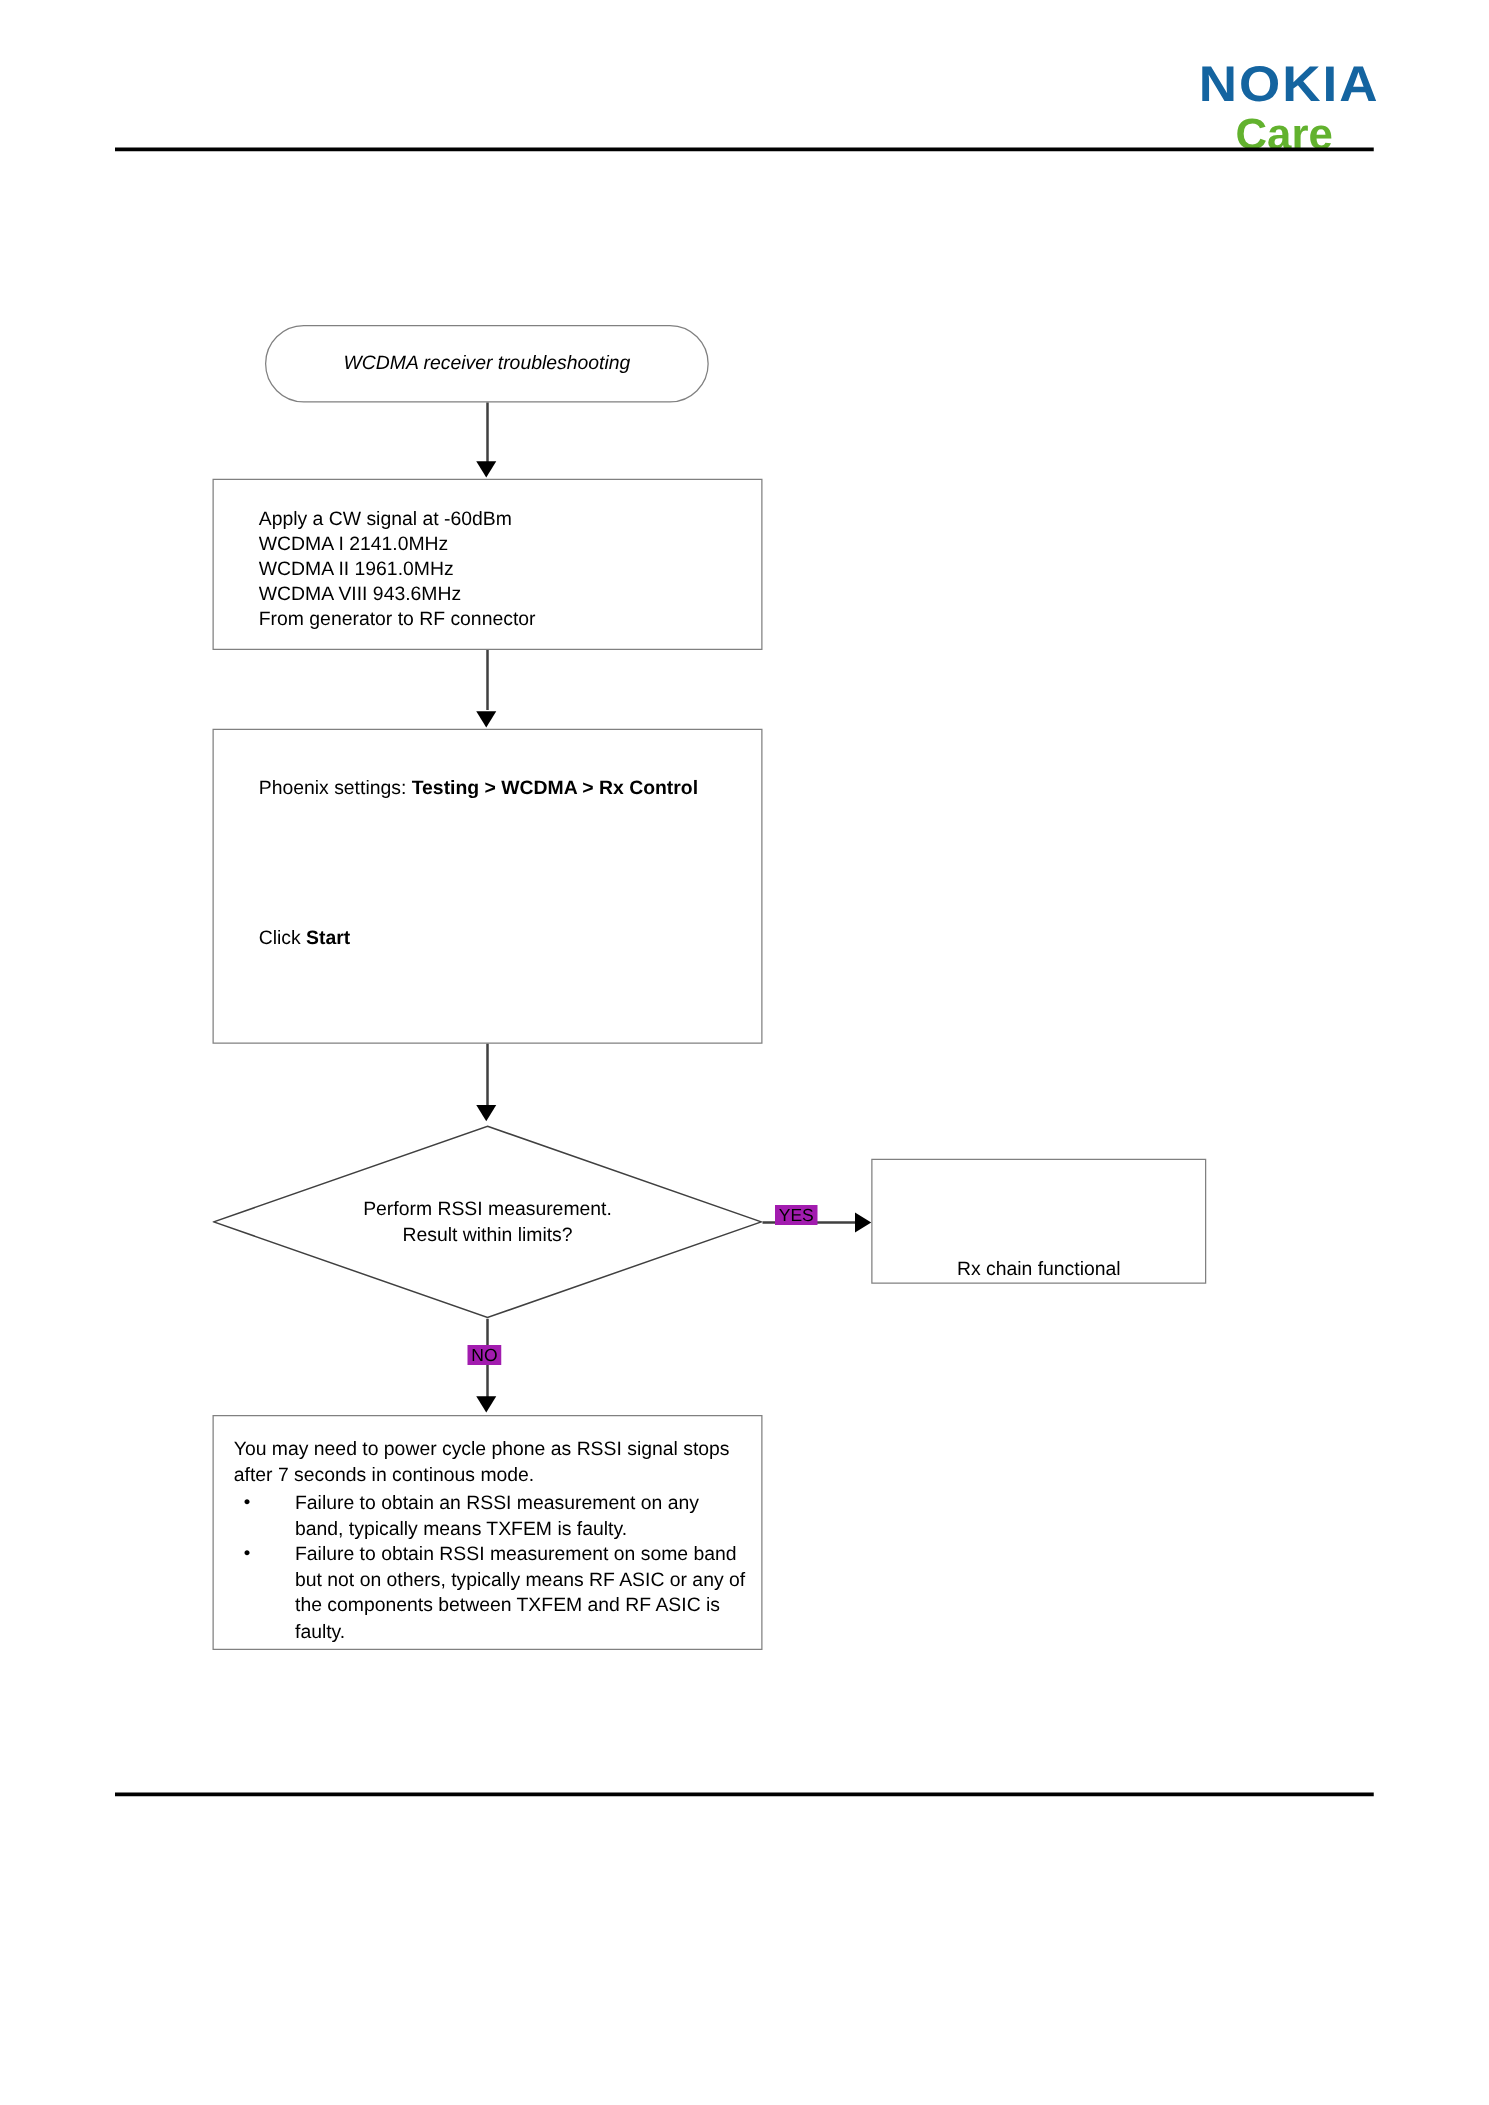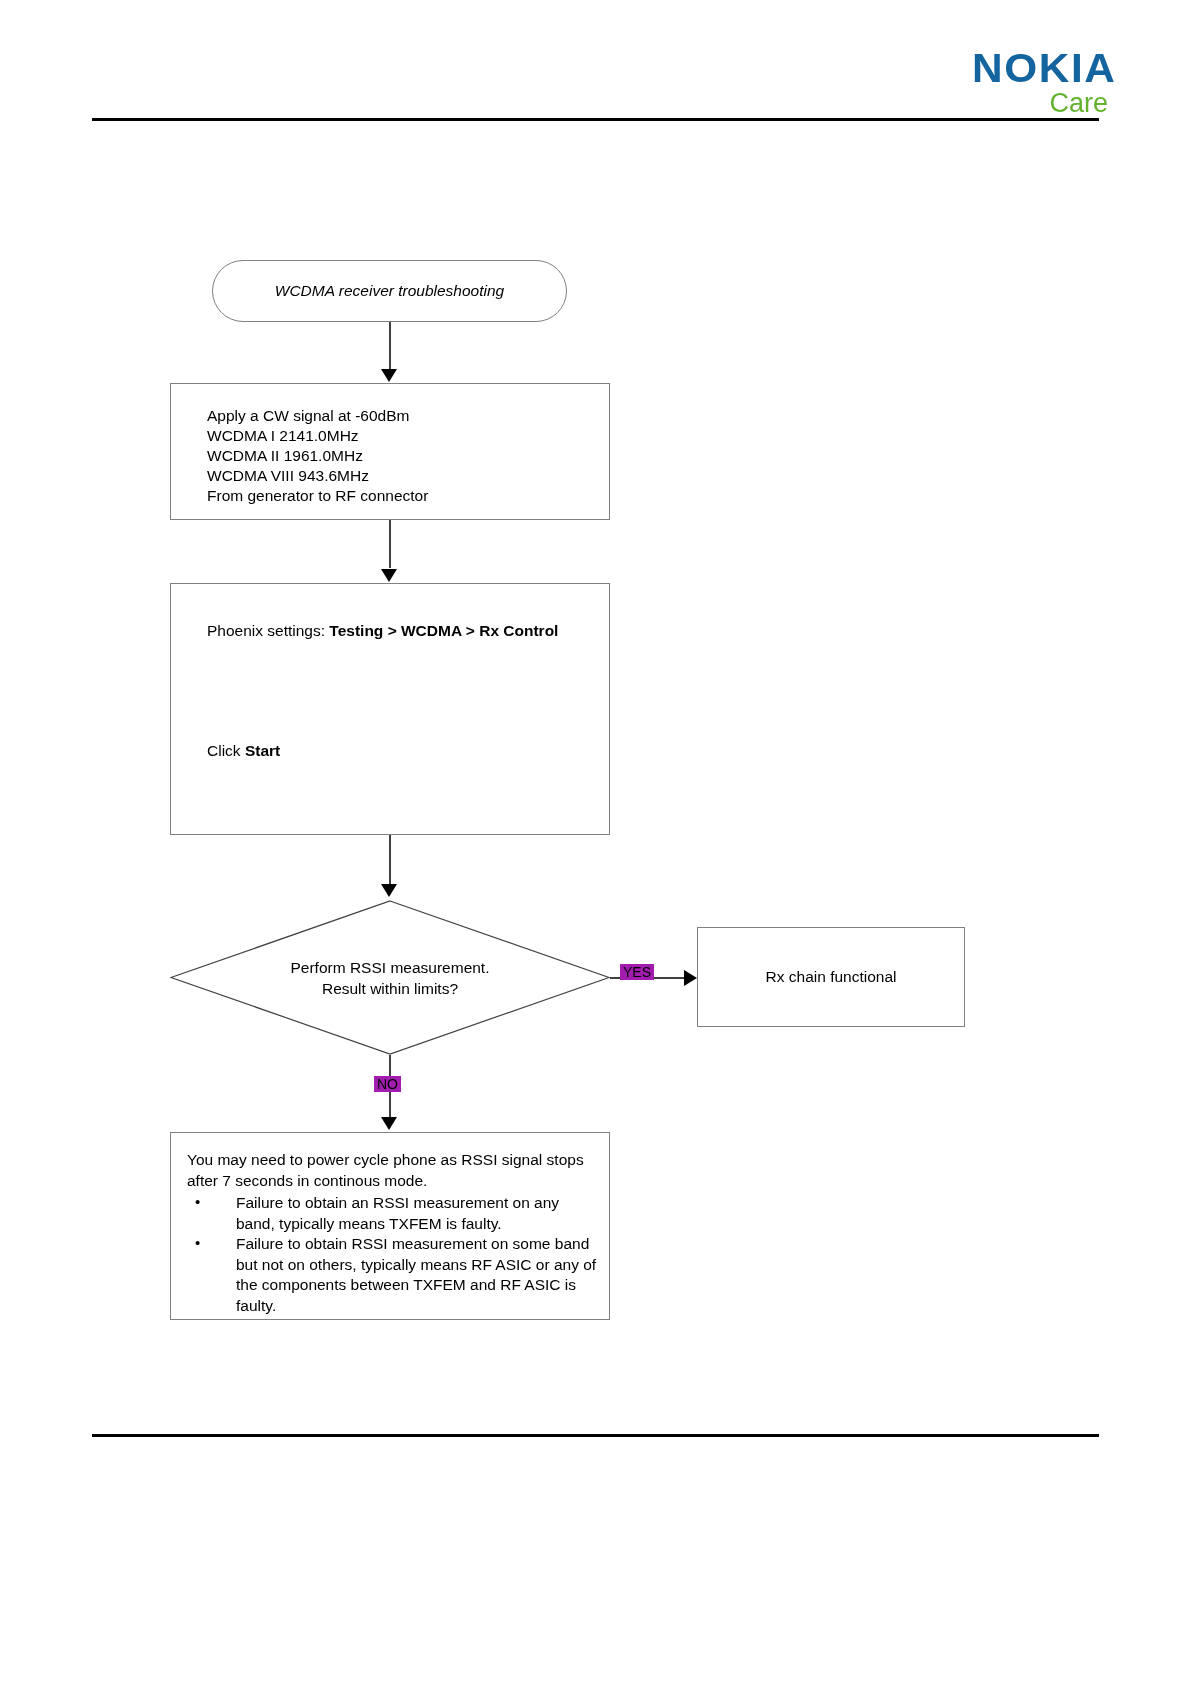--- a/index.html
+++ b/index.html
@@ -18,39 +18,39 @@
 
   
   .header {
     position: absolute;
     top: 0; left: 0;
     width: 1191px;
     height: 130px;
   }
   .logo {
     position: absolute;
-    right: 83px;
+    right: 96px;
     top: 48px;
-    text-align: right;
+    text-align: center;
     line-height: 1.0;
   }
   .logo-nokia {
     font-family: "Liberation Sans", sans-serif;
     font-weight: bold;
     font-size: 40px;
     letter-spacing: 1.5px;
     color: #1464A0;
     display: block;
     transform: scaleX(1.06);
     transform-origin: left center;
   }
   .logo-care {
     font-family: "Liberation Sans", sans-serif;
-    font-weight: normal;
-    font-size: 27px;
+    font-weight: bold;
+    font-size: 35px;
     letter-spacing: 0px;
     color: #62B22E;
     display: block;
     margin-top: 2px;
     margin-left: 1px;
   }
   .rule-top {
     position: absolute;
     left: 92px;
     top: 118px;
@@ -79,21 +79,21 @@
   .node.proc { }
   .node.term {
     border-radius: 38px;
     display: flex;
     align-items: center;
     justify-content: center;
     text-align: center;
   }
   .node.centered {
     display: flex;
-    align-items: center;
+    align-items: flex-end;
     justify-content: center;
     text-align: center;
   }
   .node .body {
     padding: 22px 0 0 36px;
     white-space: pre-line;
   }
 
   
   #start-node {

